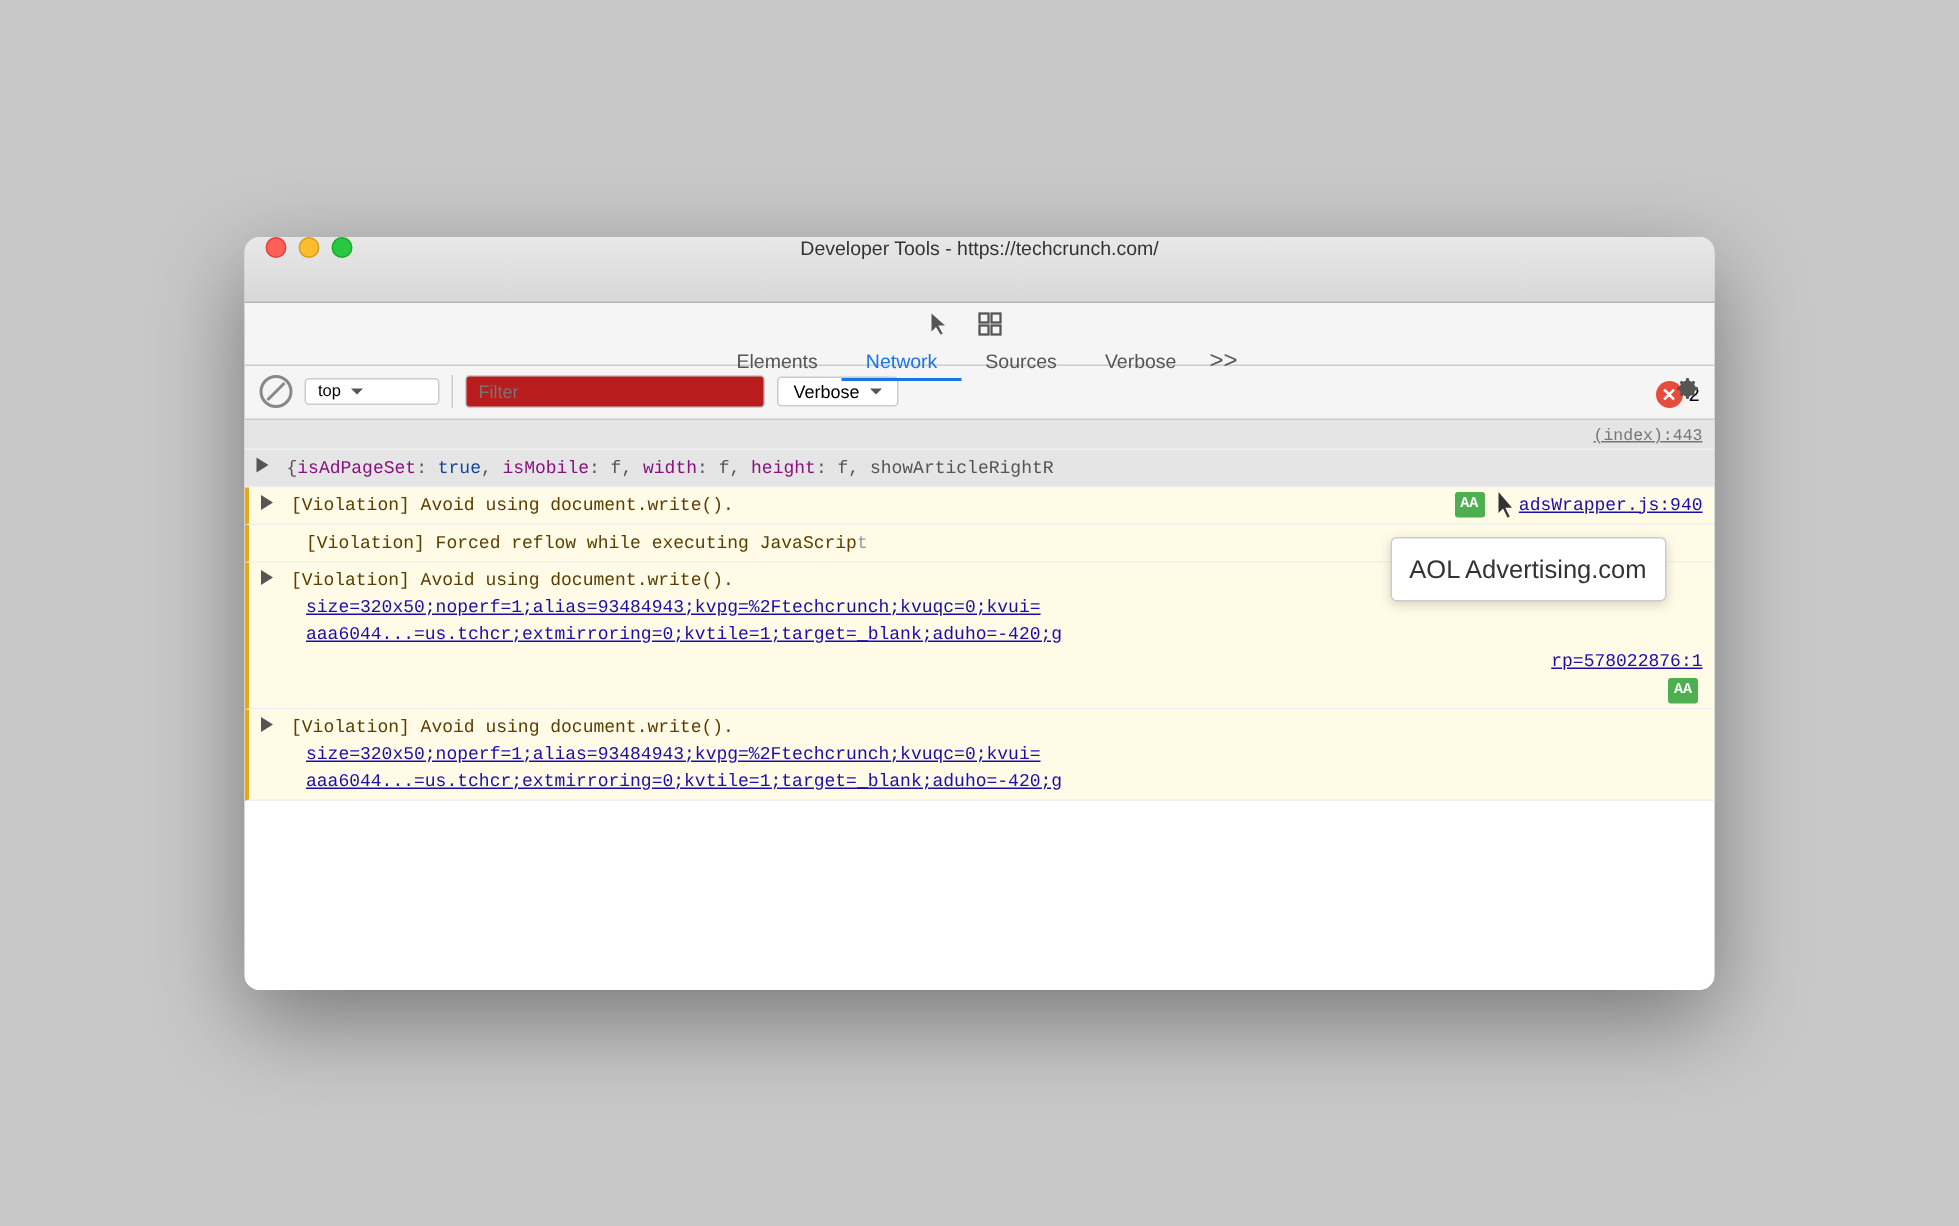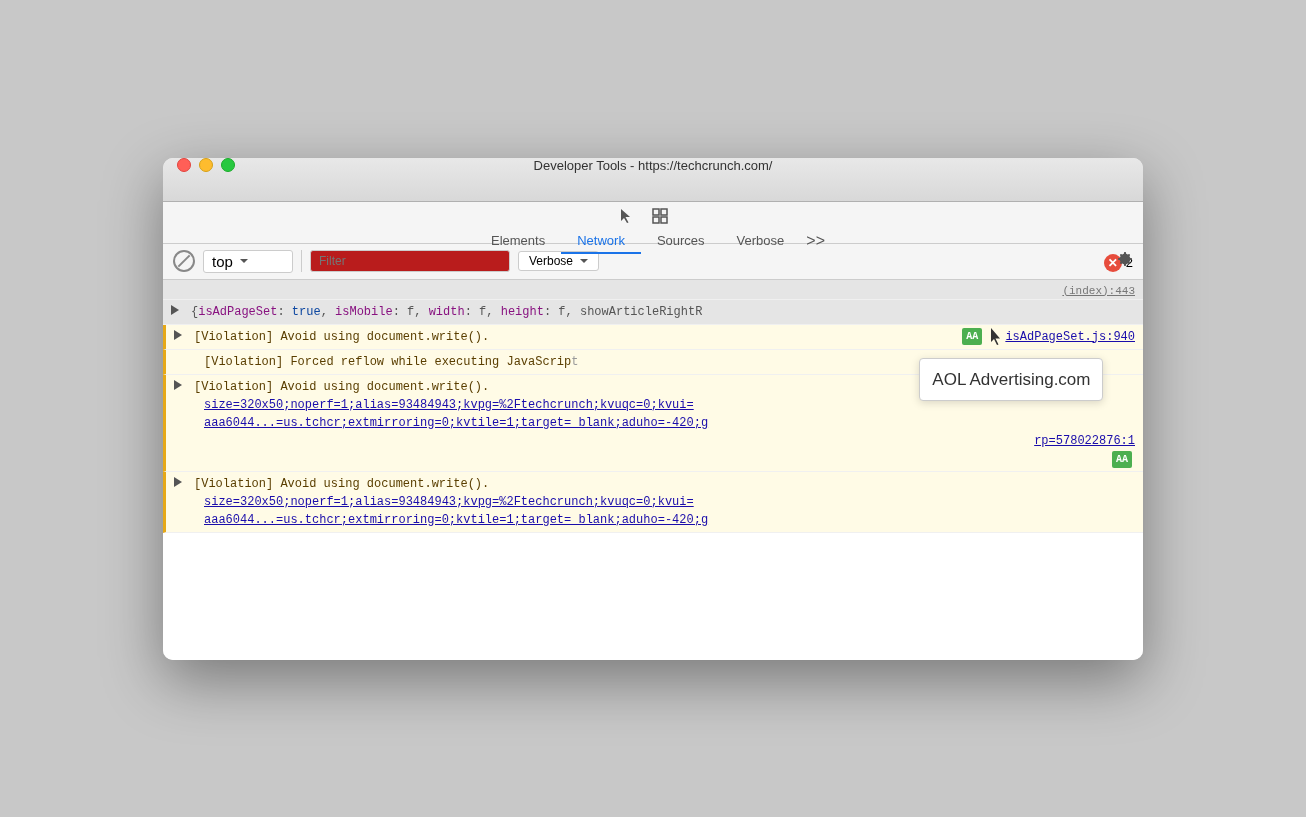--- a/index.html
+++ b/index.html
@@ -176,21 +176,21 @@
 
     .context-select {
       display: flex;
       align-items: center;
       gap: 4px;
       border: 1px solid #ccc;
       border-radius: 3px;
       padding: 2px 8px;
       background: white;
       cursor: pointer;
-      font-size: 15px;
+      font-size: 11px;
       min-width: 90px;
     }
 
     .divider-v {
       width: 1px;
       height: 22px;
       background: #ccc;
     }
 
     .filter-input {
@@ -425,21 +425,21 @@
       <div class="triangle"></div>
       <span class="violation-text">
         [Violation] Avoid using document.write().
       </span>
       <span style="float:right; display:flex; align-items:center; gap:4px; position:relative;">
         <span class="aa-badge">AA</span>
 
         <svg width="12" height="18" viewBox="0 0 12 18" style="position:relative;top:0">
           <polygon points="2,0 2,14 5,11 8,17 9.5,16.5 6.5,10.5 11,10.5" fill="#333"></polygon>
         </svg>
-        <span class="source-link">isAdPageSet.js:940</span>
+        <span class="source-link">adsWrapper.js:940</span>
 
         <div class="tooltip-box">AOL Advertising.com</div>
       </span>
     </div>
 
     <div class="console-row warning">
       <span class="violation-text" style="padding-left:10px;">
         [Violation] Forced reflow while executing JavaScrip<span style="color:#999">t</span>
       </span>
     </div>

